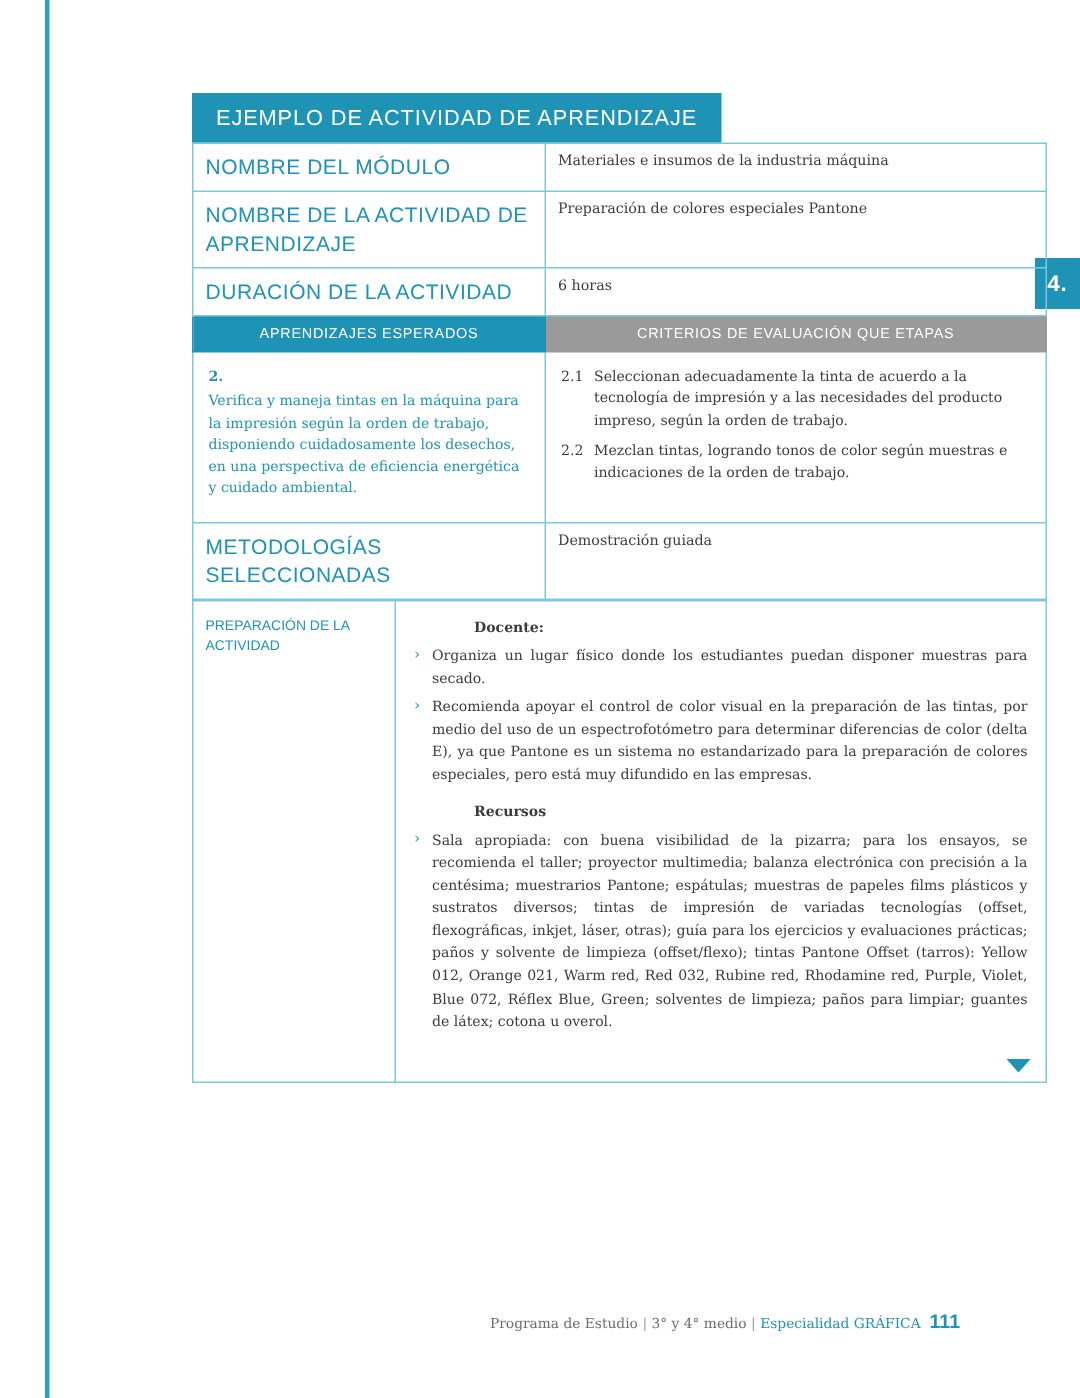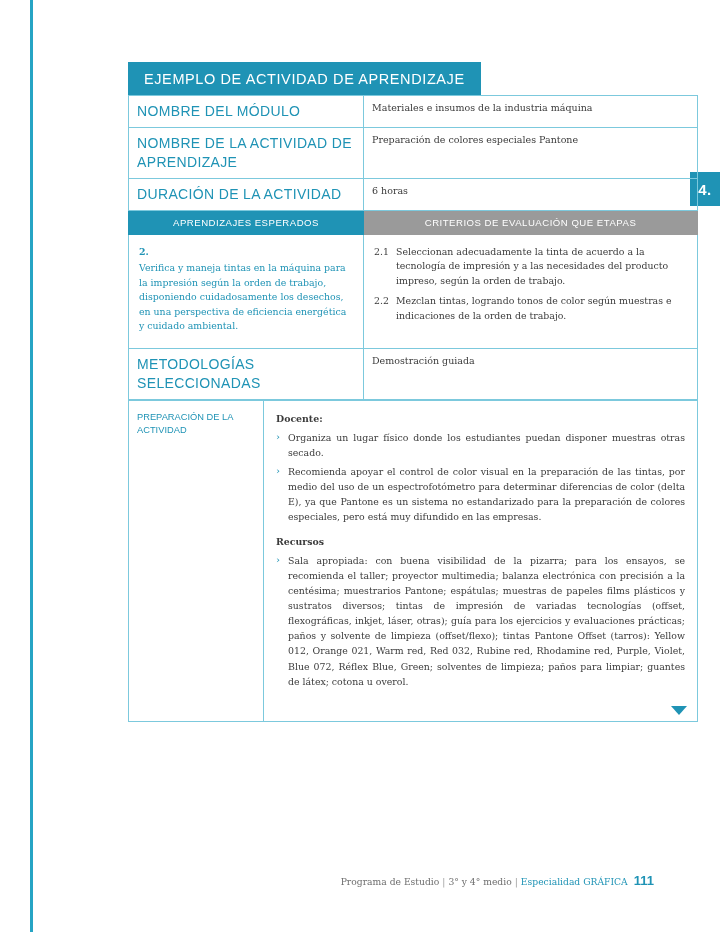--- a/index.html
+++ b/index.html
@@ -179,20 +179,21 @@
     font-size: 9.4px;
     line-height: 1.6;
     font-family: "DejaVu Serif", serif;
     position: relative;
   }
   .sub-head {
     font-weight: bold;
     color: #3b3b3b;
     margin-bottom: 4px;
     font-family: "DejaVu Serif", serif;
+    margin-left: 40px;
   }
   ul.bullets {
     list-style: none;
     margin: 0 0 10px 0;
     padding: 0;
   }
   ul.bullets li {
     position: relative;
     padding-left: 12px;
     margin-bottom: 4px;
@@ -213,21 +214,21 @@
     bottom: 6px;
     width: 0; height: 0;
     border-left: 8px solid transparent;
     border-right: 8px solid transparent;
     border-top: 9px solid #1f93b5;
   }
 
   
   .footer {
     position: absolute;
-    right: 66px;
+    right: 80px;
     bottom: 44px;
     font-size: 9.2px;
     color: #6d6d6d;
     font-family: "DejaVu Serif", serif;
     white-space: nowrap;
   }
   .footer .sep { color: #9a9a9a; margin: 0 3px; }
   .footer .esp { color: #1f93b5; }
   .footer .pg {
     color: #1f93b5;
@@ -294,21 +295,21 @@
       </table>
 
 
     <table class="lower">
       <tbody>
           <tr>
         <td class="stage-cell">PREPARACIÓN DE LA ACTIVIDAD</td>
         <td class="content-cell">
           <div class="sub-head">Docente:</div>
           <ul class="bullets">
-            <li>Organiza un lugar físico donde los estudiantes puedan disponer muestras otras secado.</li>
+            <li>Organiza un lugar físico donde los estudiantes puedan disponer muestras para secado.</li>
             <li>Recomienda apoyar el control de color visual en la preparación de las tintas, por medio del uso de un espectrofotómetro para determinar diferencias de color (delta E), ya que Pantone es un sistema no estandarizado para la preparación de colores especiales, pero está muy difundido en las empresas.</li>
           </ul>
           <div class="sub-head">Recursos</div>
           <ul class="bullets">
             <li>Sala apropiada: con buena visibilidad de la pizarra; para los ensayos, se recomienda el taller; proyector multimedia; balanza electrónica con precisión a la centésima; muestrarios Pantone; espátulas; muestras de papeles films plásticos y sustratos diversos; tintas de impresión de variadas tecnologías (offset, flexográficas, inkjet, láser, otras); guía para los ejercicios y evaluaciones prácticas; paños y solvente de limpieza (offset/flexo); tintas Pantone Offset (tarros): Yellow 012, Orange 021, Warm red, Red 032, Rubine red, Rhodamine red, Purple, Violet, Blue 072, Réflex Blue, Green; solventes de limpieza; paños para limpiar; guantes de látex; cotona u overol.</li>
           </ul>
           <div class="tri-down"></div>
         </td>
       </tr>
     </tbody>

